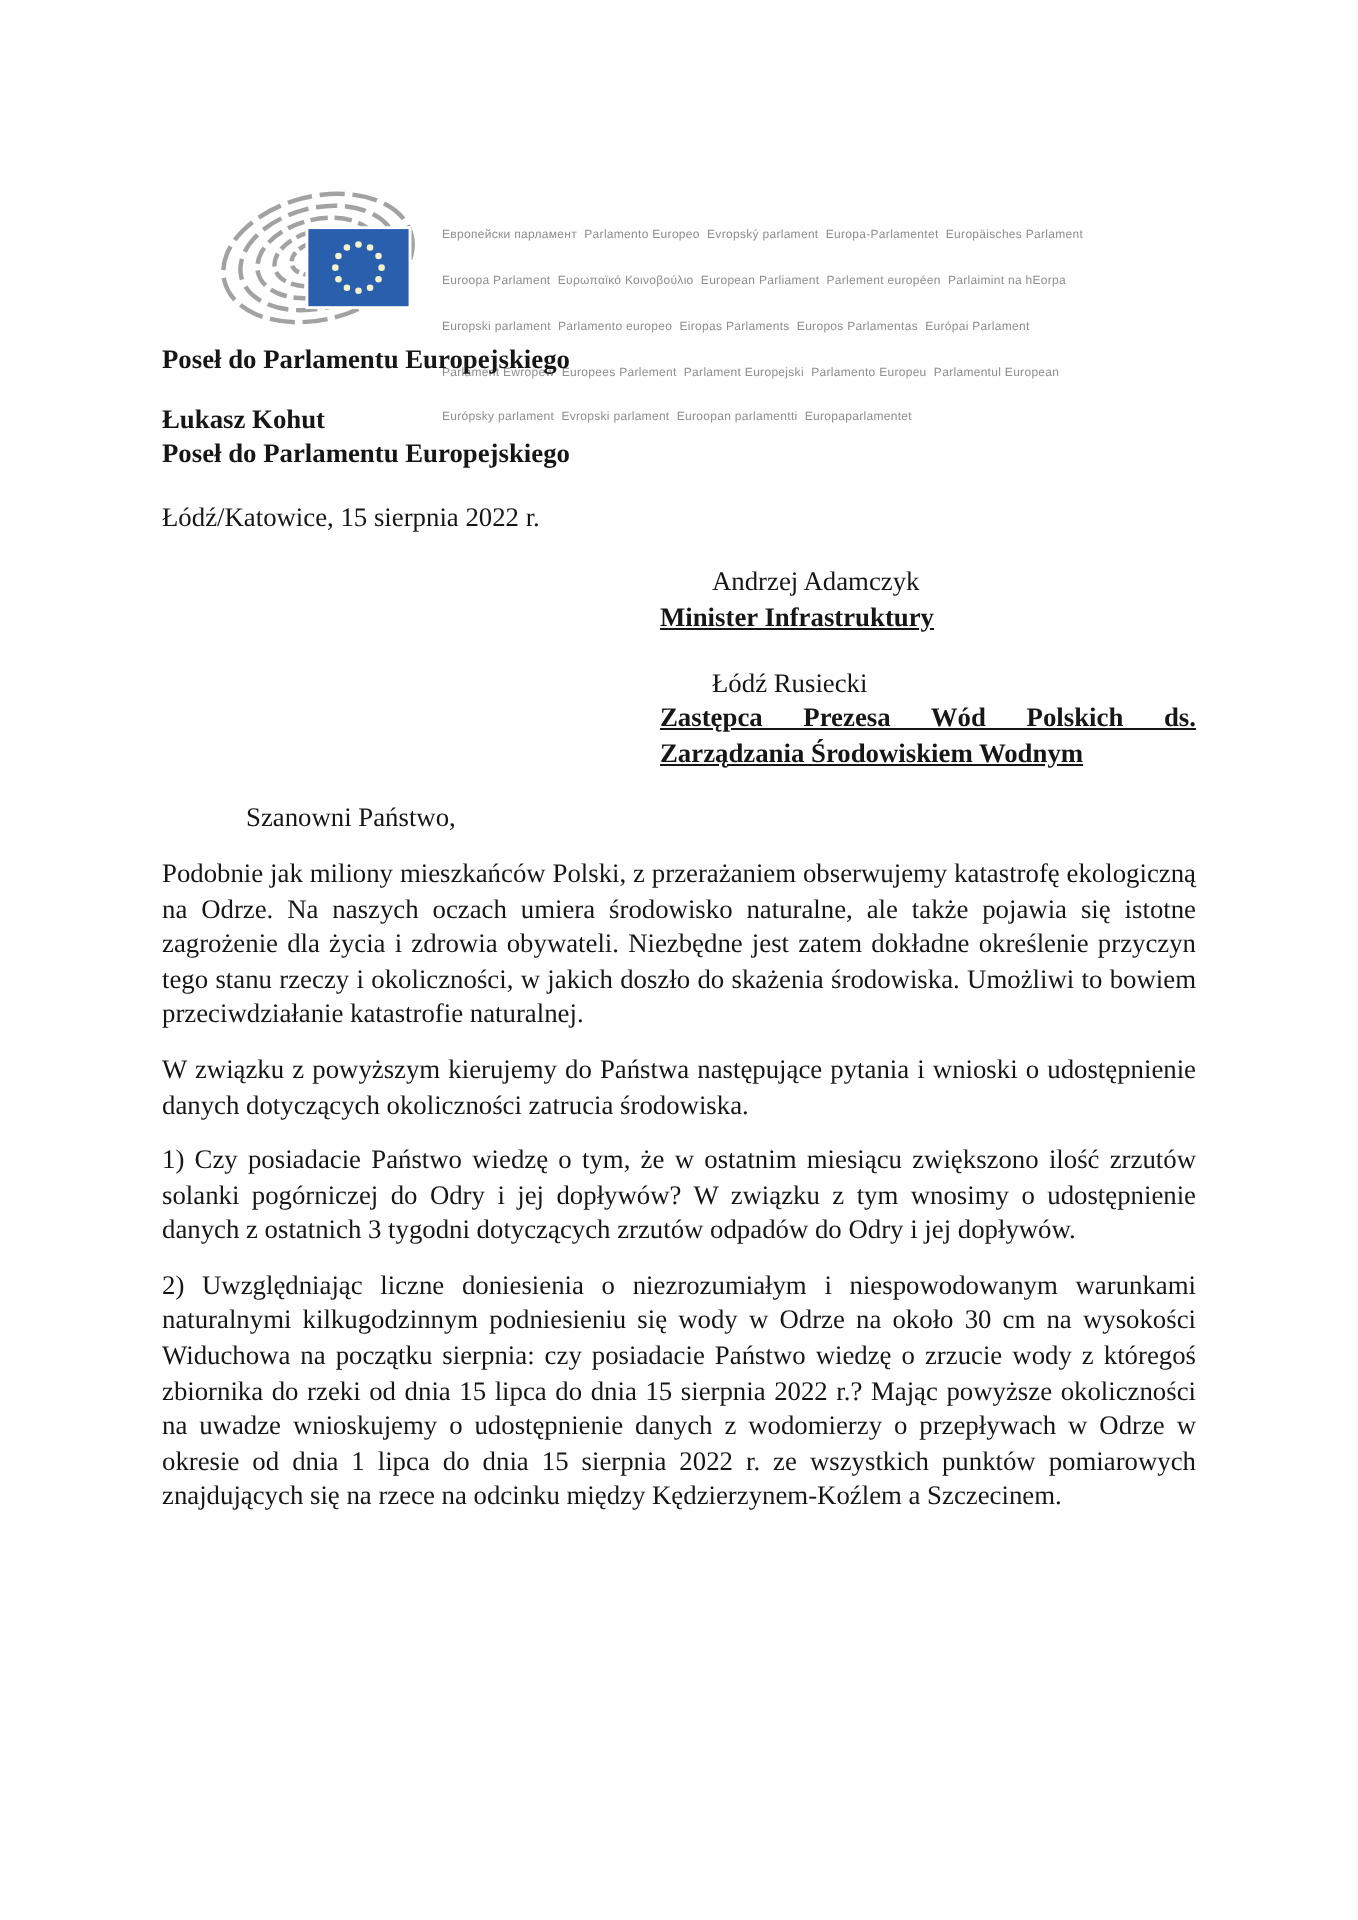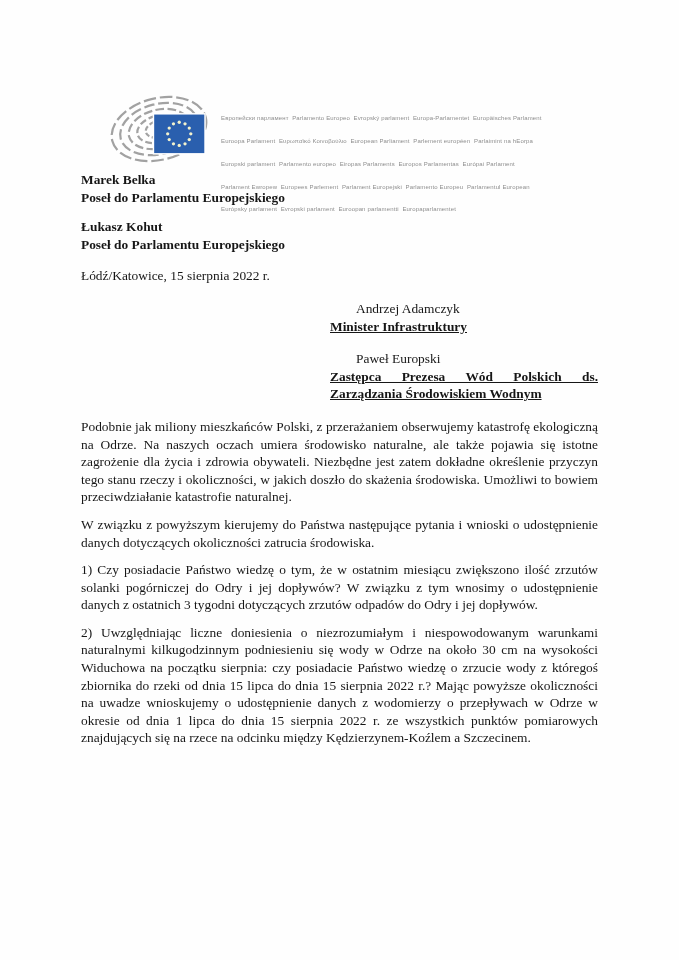--- a/index.html
+++ b/index.html
@@ -105,42 +105,42 @@
       <div>Euroopa Parlament  Ευρωπαϊκό Κοινοβούλιο  European Parliament  Parlement européen  Parlaimint na hEorpa</div>
       <div>Europski parlament  Parlamento europeo  Eiropas Parlaments  Europos Parlamentas  Európai Parlament</div>
       <div>Parlament Ewropew  Europees Parlement  Parlament Europejski  Parlamento Europeu  Parlamentul European</div>
       <div>Európsky parlament  Evropski parlament  Euroopan parlamentti  Europaparlamentet</div>
     </div>
   </div>
 
   <div class="content">
 
     <div class="sender-block">
-      <div class="sender-name">Marek Belka</div>
       <div class="sender-title">Poseł do Parlamentu Europejskiego</div>
     </div>
 
     <div class="sender-block">
       <div class="sender-name">Łukasz Kohut</div>
       <div class="sender-title">Poseł do Parlamentu Europejskiego</div>
     </div>
 
     <div class="dateline">Łódź/Katowice, 15 sierpnia 2022 r.</div>
 
     <div class="recipients">
       <div class="recipient-block">
         <div class="recipient-name">Andrzej Adamczyk</div>
         <div class="recipient-title">Minister Infrastruktury</div>
       </div>
       <div class="recipient-block">
-        <div class="recipient-name">Paweł Europski</div>
+        <div class="recipient-name">Łódź Rusiecki</div>
         <div class="recipient-title">Zastępca Prezesa Wód Polskich ds. Zarządzania Środowiskiem Wodnym</div>
       </div>
     </div>
 
+    <div class="salutation">Szanowni Państwo,</div>
 
     <p class="para">Podobnie jak miliony mieszkańców Polski, z przerażaniem obserwujemy katastrofę ekologiczną na Odrze. Na naszych oczach umiera środowisko naturalne, ale także pojawia się istotne zagrożenie dla życia i zdrowia obywateli. Niezbędne jest zatem dokładne określenie przyczyn tego stanu rzeczy i okoliczności, w jakich doszło do skażenia środowiska. Umożliwi to bowiem przeciwdziałanie katastrofie naturalnej.</p>
     <p class="para">W związku z powyższym kierujemy do Państwa następujące pytania i wnioski o udostępnienie danych dotyczących okoliczności zatrucia środowiska.</p>
     <p class="para">1) Czy posiadacie Państwo wiedzę o tym, że w ostatnim miesiącu zwiększono ilość zrzutów solanki pogórniczej do Odry i jej dopływów? W związku z tym wnosimy o udostępnienie danych z ostatnich 3 tygodni dotyczących zrzutów odpadów do Odry i jej dopływów.</p>
     <p class="para">2) Uwzględniając liczne doniesienia o niezrozumiałym i niespowodowanym warunkami naturalnymi kilkugodzinnym podniesieniu się wody w Odrze na około 30 cm na wysokości Widuchowa na początku sierpnia: czy posiadacie Państwo wiedzę o zrzucie wody z któregoś zbiornika do rzeki od dnia 15 lipca do dnia 15 sierpnia 2022 r.? Mając powyższe okoliczności na uwadze wnioskujemy o udostępnienie danych z wodomierzy o przepływach w Odrze w okresie od dnia 1 lipca do dnia 15 sierpnia 2022 r. ze wszystkich punktów pomiarowych znajdujących się na rzece na odcinku między Kędzierzynem-Koźlem a Szczecinem.</p>
 
   </div>
 </div>
 
 </body></html>

